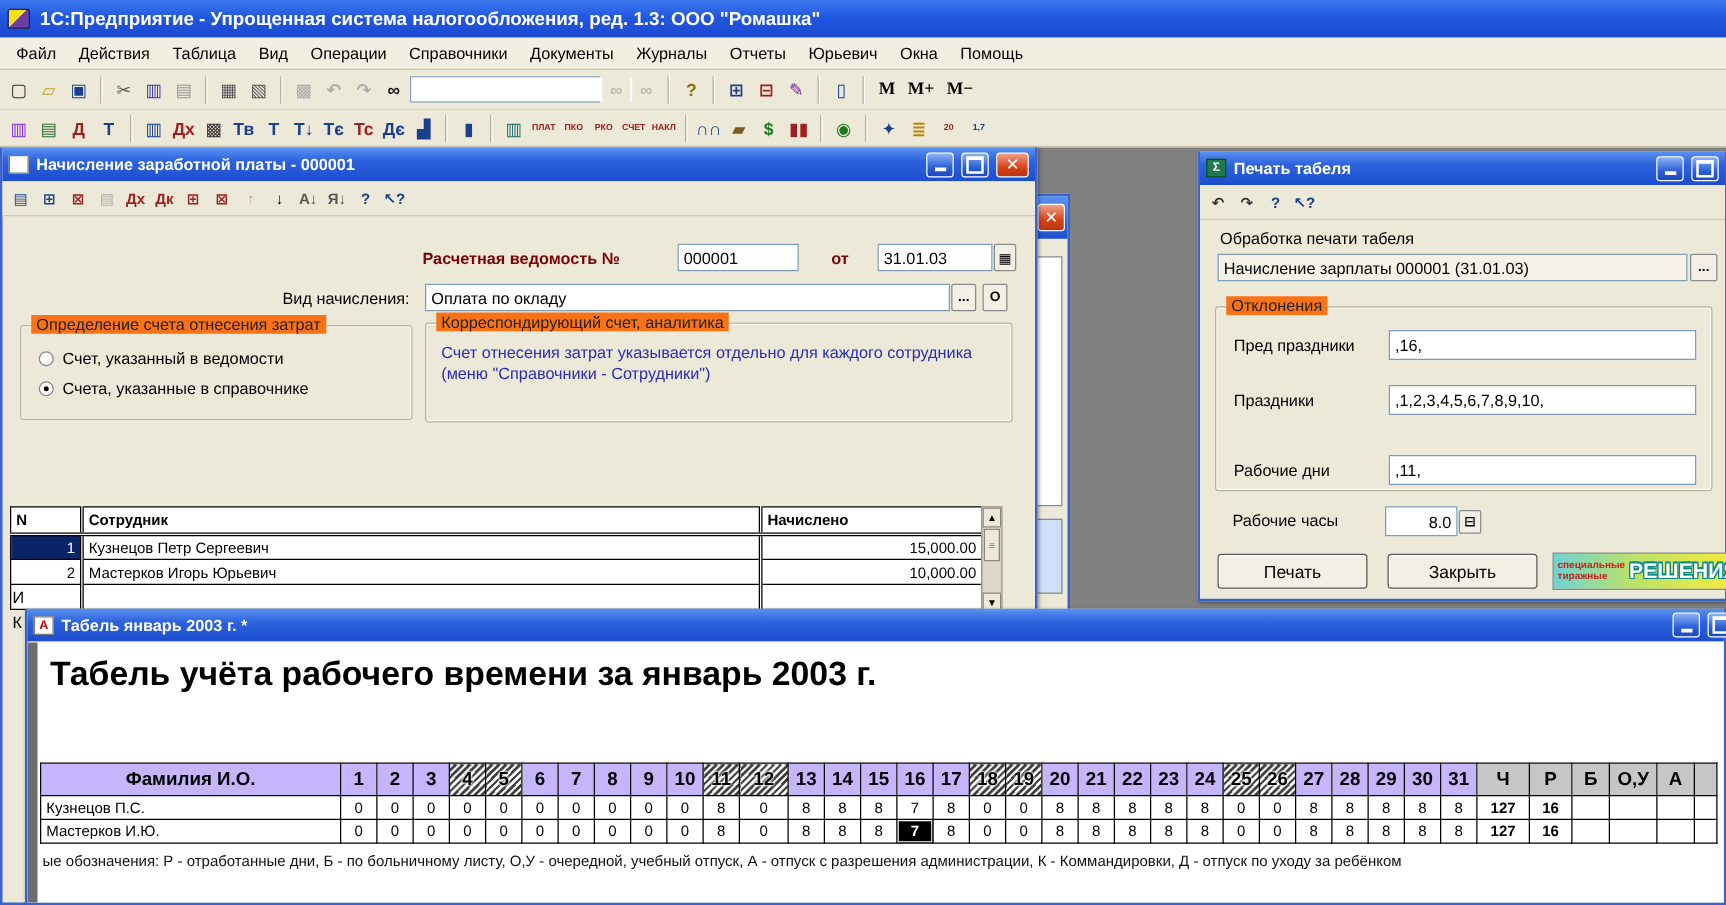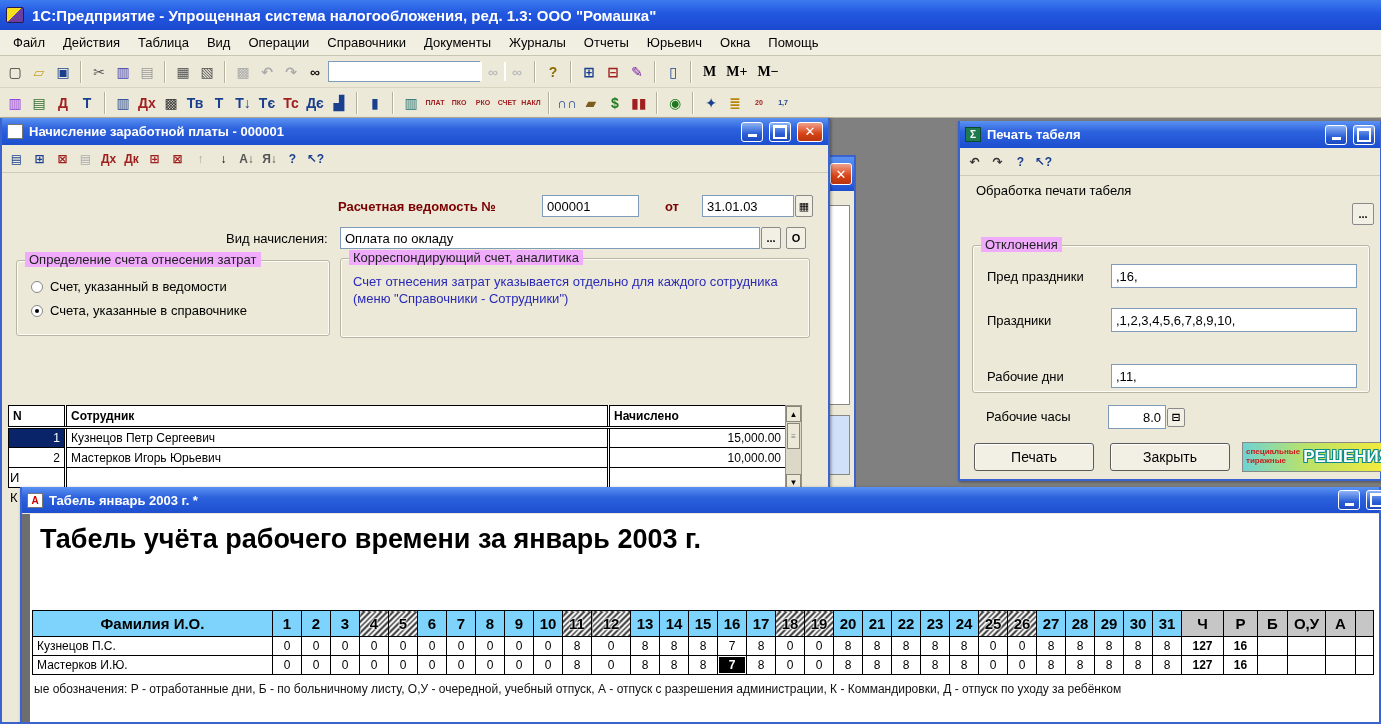--- a/index.html
+++ b/index.html
@@ -37,21 +37,21 @@
   .wbtn.close::after { content:"✕"; font-size:13px; }
   .wbtn.min::after { content:""; width:9px; border-bottom:3px solid #fff; margin-top:8px; }
   .wbtn.max::after { content:""; width:10px; height:9px; border:2px solid #fff; border-top-width:3px; background:transparent; }
   .wtool { height:28px; background:#ece9d8; border-bottom:1px solid #cfcbb8; display:flex; align-items:center; padding:0 4px; gap:2px; }
   .wtool .ic { width:21px; height:21px; font-size:12px; }
 
   .inp { background:#fff; border:1px solid #7f9db9; font:inherit; padding:1px 4px; position:absolute; }
   .sbtn { position:absolute; background:#f2f0e4; border:1px solid #8a8a8a; border-radius:2px; display:flex; align-items:center; justify-content:center; font-size:11px; font-weight:bold; }
   .pushbtn { position:absolute; background:#f2f0e4; border:1px solid #5a5a5a; border-radius:3px; box-shadow:inset 1px 1px 0 #fff; display:flex; align-items:center; justify-content:center; font-size:14px; }
   .grp { position:absolute; border:1px solid #b9b5a3; border-radius:3px; box-shadow:inset 0 0 0 1px #fdfcf7; }
-  .grp > .legend { position:absolute; top:-9px; left:8px; background:#f0abfc; padding:0 4px; font-size:13px; color:#222; }
+  .grp > .legend { position:absolute; top:-9px; left:8px; background:#f97316; padding:0 4px; font-size:13px; color:#222; }
   .radio { display:flex; align-items:center; gap:7px; position:absolute; }
   .rdot { width:12px; height:12px; border:1px solid #888; border-radius:50%; background:#fff; position:relative; flex:0 0 auto; }
   .rdot.on::after { content:""; position:absolute; left:3px; top:3px; width:4px; height:4px; border-radius:50%; background:#000; }
 
   
   .ptab { position:absolute; border-collapse:collapse; table-layout:fixed; background:#fff; font-size:12px; }
   .ptab th, .ptab td { border:1px solid #000; height:20px; padding:0 4px; overflow:hidden; white-space:nowrap; }
   .ptab th { text-align:left; font-weight:bold; height:22px; border-bottom:3px double #000; background:#fff; }
   .ptab th + th, .ptab td + td { border-left:3px double #000; }
   .ptab td.num { text-align:right; }
@@ -75,21 +75,21 @@
     background:linear-gradient(90deg,#6fd3d3 0%,#b9e26a 45%,#f2ea3e 100%); border:1px solid #888; }
   .banner .b1 { font-size:8px; color:#c81e1e; font-weight:bold; line-height:1.1; padding:0 3px; }
   .banner .big { font-size:17px; font-weight:bold; color:#fff; text-shadow:1px 1px 0 #0a8a8a,-1px -1px 0 #0a8a8a,1px -1px 0 #0a8a8a,-1px 1px 0 #0a8a8a; }
 
   
   .ts-body { position:absolute; left:0; top:27px; right:0; bottom:0; background:#fff; }
   .ts-strip { position:absolute; left:0; top:0; width:8px; height:100%; background:#6e6e6e; }
   .ts-head { position:absolute; left:18px; top:10px; font-size:27px; font-weight:bold; color:#000; white-space:nowrap; }
   .tstab { position:absolute; left:10px; top:96px; border-collapse:collapse; table-layout:fixed; font-size:12px; }
   .tstab th, .tstab td { border:1px solid #000; text-align:center; overflow:hidden; padding:0; white-space:nowrap; }
-  .tstab thead th { height:26px; font-size:15px; font-weight:bold; background:#7dd3fc; }
+  .tstab thead th { height:26px; font-size:15px; font-weight:bold; background:#c4b5fd; }
   .tstab thead th.wk { background:repeating-linear-gradient(135deg,#fff 0 2px,#3c3c3c 2px 4px); text-shadow:0 0 2px #fff,0 0 2px #fff,0 0 2px #fff; }
   .tstab thead th.sm { background:#c6c6c6; }
   .tstab tbody td { height:19px; }
   .tstab td.rname { text-align:left; padding:0 4px; }
   .tstab td.smv { font-weight:bold; }
   .tstab td.selcell { background:#000; color:#fff; box-shadow:inset 0 0 0 1px #fff; font-weight:bold; }
   .ts-legend { position:absolute; left:12px; top:168px; font-size:12px; white-space:nowrap; color:#111; }
 
   .plabel { position:absolute; font-size:13px; color:#000; }
   .dr { color:#7b0000; font-weight:bold; }
@@ -447,20 +447,21 @@
         </div>
         <div class="ic">
           <span style="color: rgb(27, 63, 143);">?</span>
         </div>
         <div class="ic">
           <span style="color: rgb(27, 63, 143);">↖?</span>
         </div>
       </div>
 
     <div class="plabel" style="left:16px;top:62px">Обработка печати табеля</div>
+    <input class="inp" style="left: 14px; top: 82px; width: 376px; height: 22px; background: rgb(244, 242, 230);" value="Начисление зарплаты 000001 (31.01.03)">
     <div class="sbtn" style="left:392px;top:82px;width:22px;height:22px">...</div>
 
     <div class="grp" style="left:12px;top:124px;width:398px;height:148px">
       <div class="legend">Отклонения</div>
       <div style="position:absolute;left:0;top:0;width:100%;height:100%">
           <div class="devrow" style="top: 18px;">
             <div class="lbl">Пред праздники</div>
             <input class="inp" value=",16," style="">
           </div>
           <div class="devrow" style="top: 62px;">

